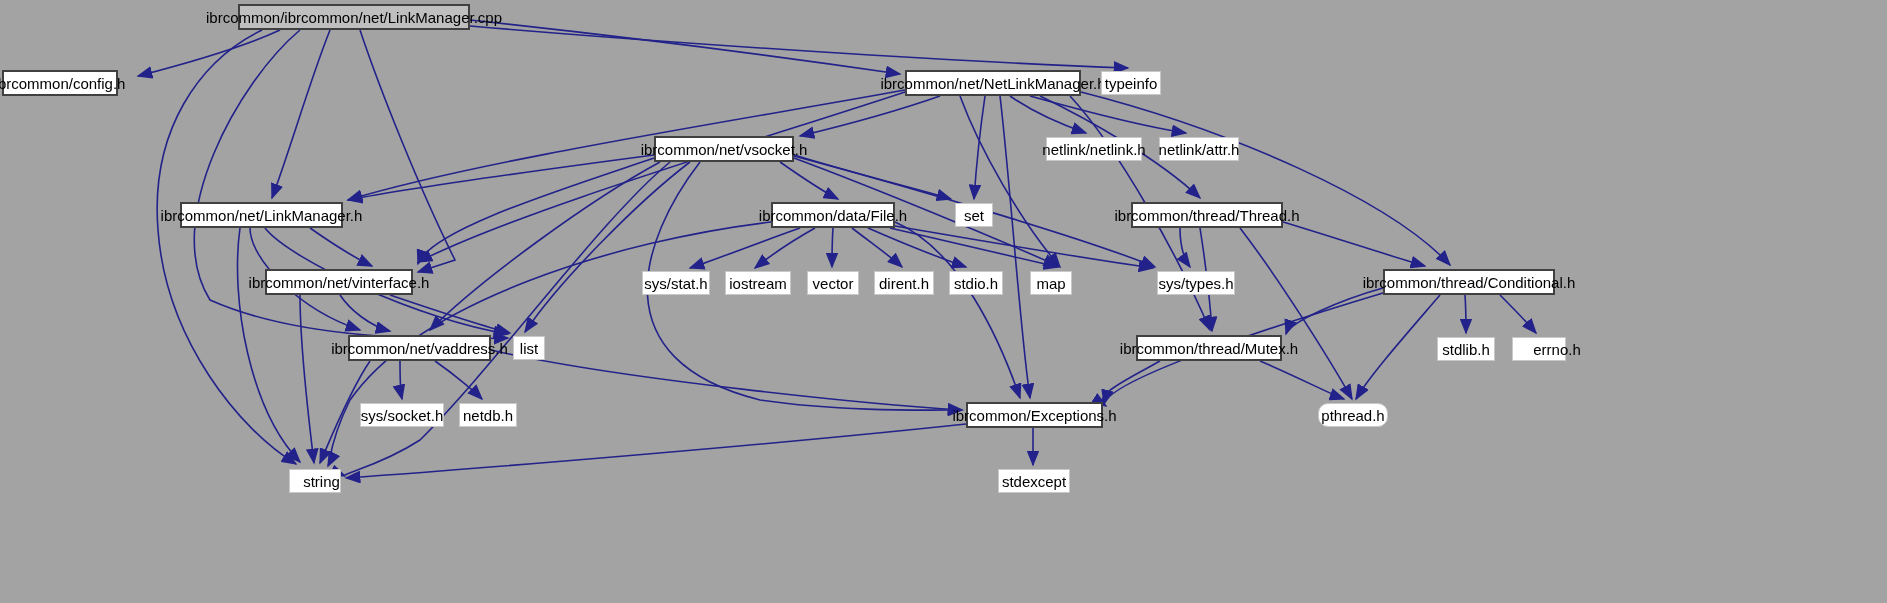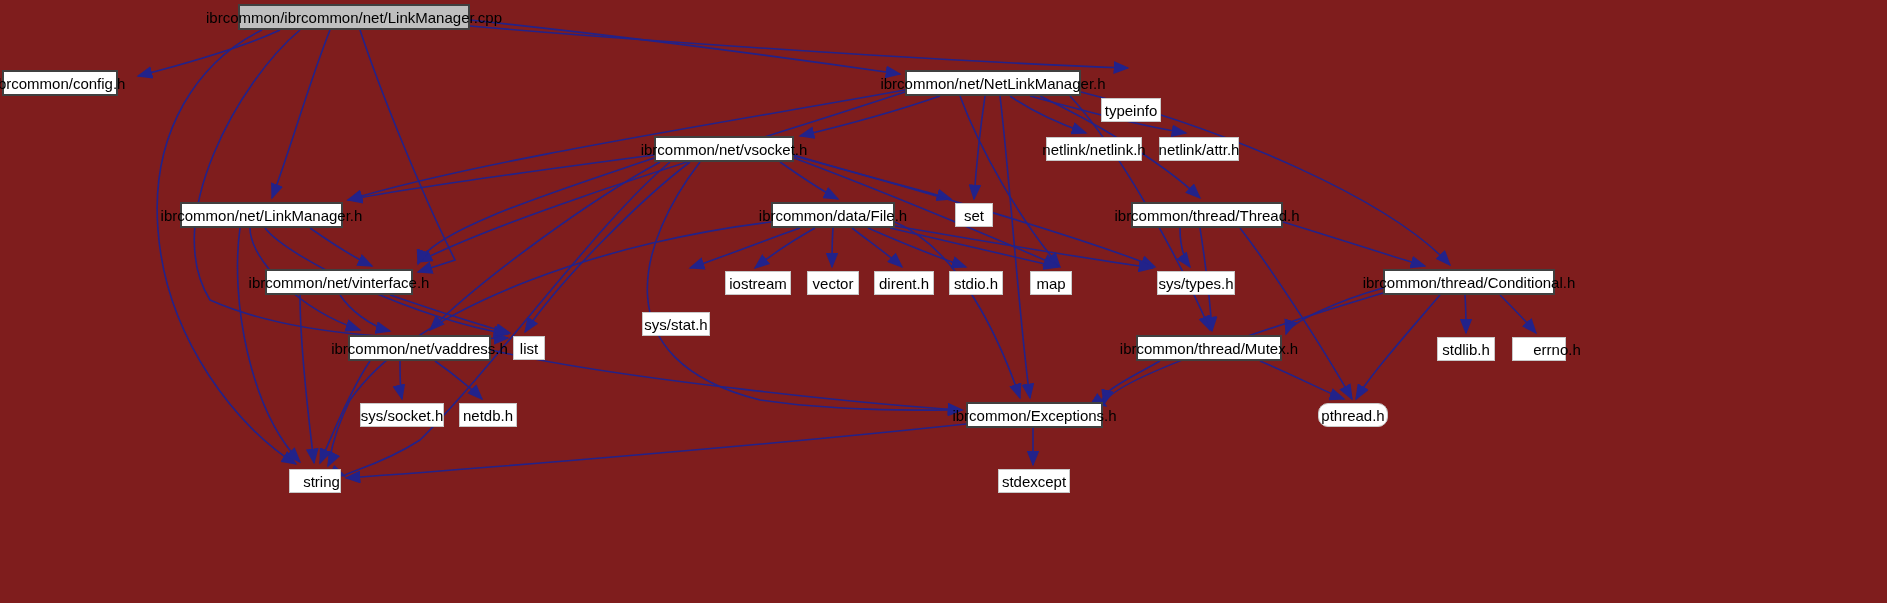--- a/index.html
+++ b/index.html
@@ -2,21 +2,21 @@
 <html><head>
 <meta charset="utf-8">
 <title>LinkManager.cpp include dependency graph</title>
 <style>
   html,body{margin:0;padding:0;background:#ffffff;}
   body{font-family:"Liberation Sans","DejaVu Sans",sans-serif;}
   #graph{
     position:relative;
     width:1887px;
     height:603px;
-    background:#7f1d1d;
+    background:#a3a3a3;
     overflow:hidden;
   }
   #edges{
     position:absolute;
     left:0; top:0;
     width:1887px;
     height:603px;
     pointer-events:none;
   }
   .node{
@@ -123,21 +123,21 @@
   <div id="node-layer">
       <div class="node root" style="left: 238px; top: 4px; width: 232px; height: 26px;">
         <span class="lbl">ibrcommon/ibrcommon/net/LinkManager.cpp</span>
       </div>
       <div class="node local" style="left: 2px; top: 70px; width: 116px; height: 26px;">
         <span class="lbl">ibrcommon/config.h</span>
       </div>
       <div class="node local" style="left: 905px; top: 70px; width: 176px; height: 26px;">
         <span class="lbl">ibrcommon/net/NetLinkManager.h</span>
       </div>
-      <div class="node system" style="left: 1101px; top: 71px; width: 60px; height: 24px; margin-top: 27px;">
+      <div class="node system" style="left: 1101px; top: 71px; width: 60px; height: 24px;">
         <span class="lbl">typeinfo</span>
       </div>
       <div class="node local" style="left: 654px; top: 136px; width: 140px; height: 26px;">
         <span class="lbl">ibrcommon/net/vsocket.h</span>
       </div>
       <div class="node system" style="left: 1046px; top: 137px; width: 96px; height: 24px;">
         <span class="lbl">netlink/netlink.h</span>
       </div>
       <div class="node system" style="left: 1159px; top: 137px; width: 80px; height: 24px;">
         <span class="lbl">netlink/attr.h</span>
@@ -153,21 +153,21 @@
       </div>
       <div class="node local" style="left: 1131px; top: 202px; width: 152px; height: 26px;">
         <span class="lbl">ibrcommon/thread/Thread.h</span>
       </div>
       <div class="node local" style="left: 1383px; top: 269px; width: 172px; height: 26px;">
         <span class="lbl">ibrcommon/thread/Conditional.h</span>
       </div>
       <div class="node local" style="left: 265px; top: 269px; width: 148px; height: 26px;">
         <span class="lbl">ibrcommon/net/vinterface.h</span>
       </div>
-      <div class="node system" style="left: 642px; top: 271px; width: 68px; height: 24px; margin-top: 41px;">
+      <div class="node system" style="left: 642px; top: 271px; width: 68px; height: 24px;">
         <span class="lbl">sys/stat.h</span>
       </div>
       <div class="node system" style="left: 725px; top: 271px; width: 66px; height: 24px;">
         <span class="lbl">iostream</span>
       </div>
       <div class="node system" style="left: 807px; top: 271px; width: 52px; height: 24px;">
         <span class="lbl">vector</span>
       </div>
       <div class="node system" style="left: 874px; top: 271px; width: 60px; height: 24px;">
         <span class="lbl">dirent.h</span>

